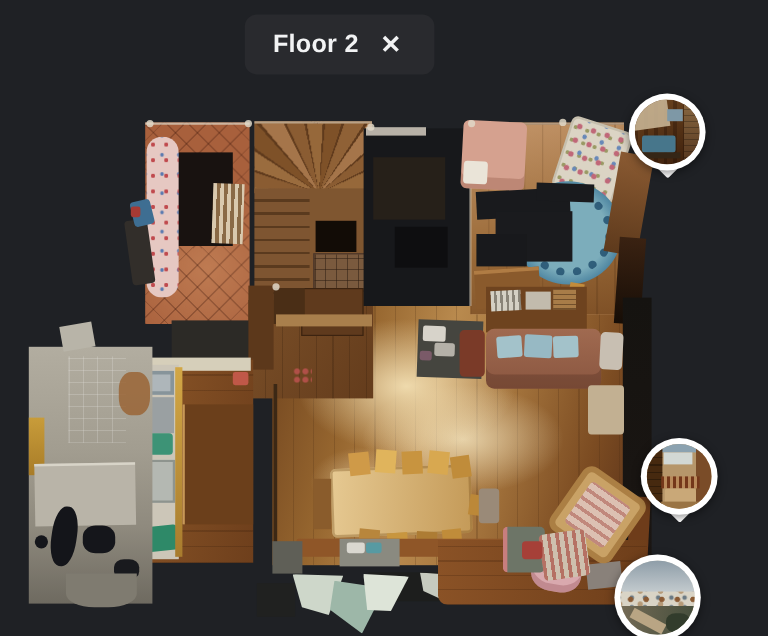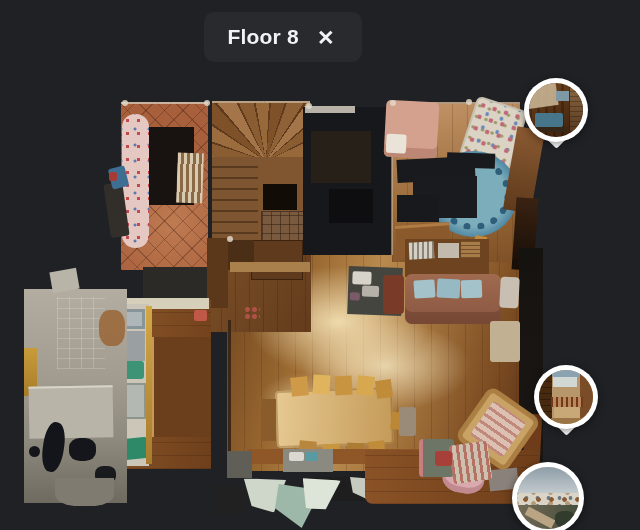--- a/index.html
+++ b/index.html
@@ -267,15 +267,15 @@
         background-image:radial-gradient(circle,#8a5a34 2px,transparent 2.6px),radial-gradient(circle,#b59a78 2px,transparent 2.6px),radial-gradient(circle,#6b7a84 1.6px,transparent 2.2px);
         background-size:13px 9px,17px 11px,11px 8px;background-position:2px 2px,8px 5px,4px 1px;"></div>
       <div class="a" style="left:0;top:62%;width:100%;height:38%;background:linear-gradient(100deg,#756b56,#434d3b);"></div>
       <div class="a" style="left:8px;top:46px;width:30px;height:9px;background:#b9a584;transform:rotate(28deg);"></div>
       <div class="a" style="right:4px;bottom:2px;width:20px;height:16px;background:#323c2c;border-radius:40%;"></div>
     </div>
   </div>
 </div>
 
 <div class="a hdr-panel">
-  <span class="hdr-title">Floor 8</span>
+  <span class="hdr-title">Floor 2</span>
   <button class="hdr-close">✕</button>
 </div>
 
 </body></html>

